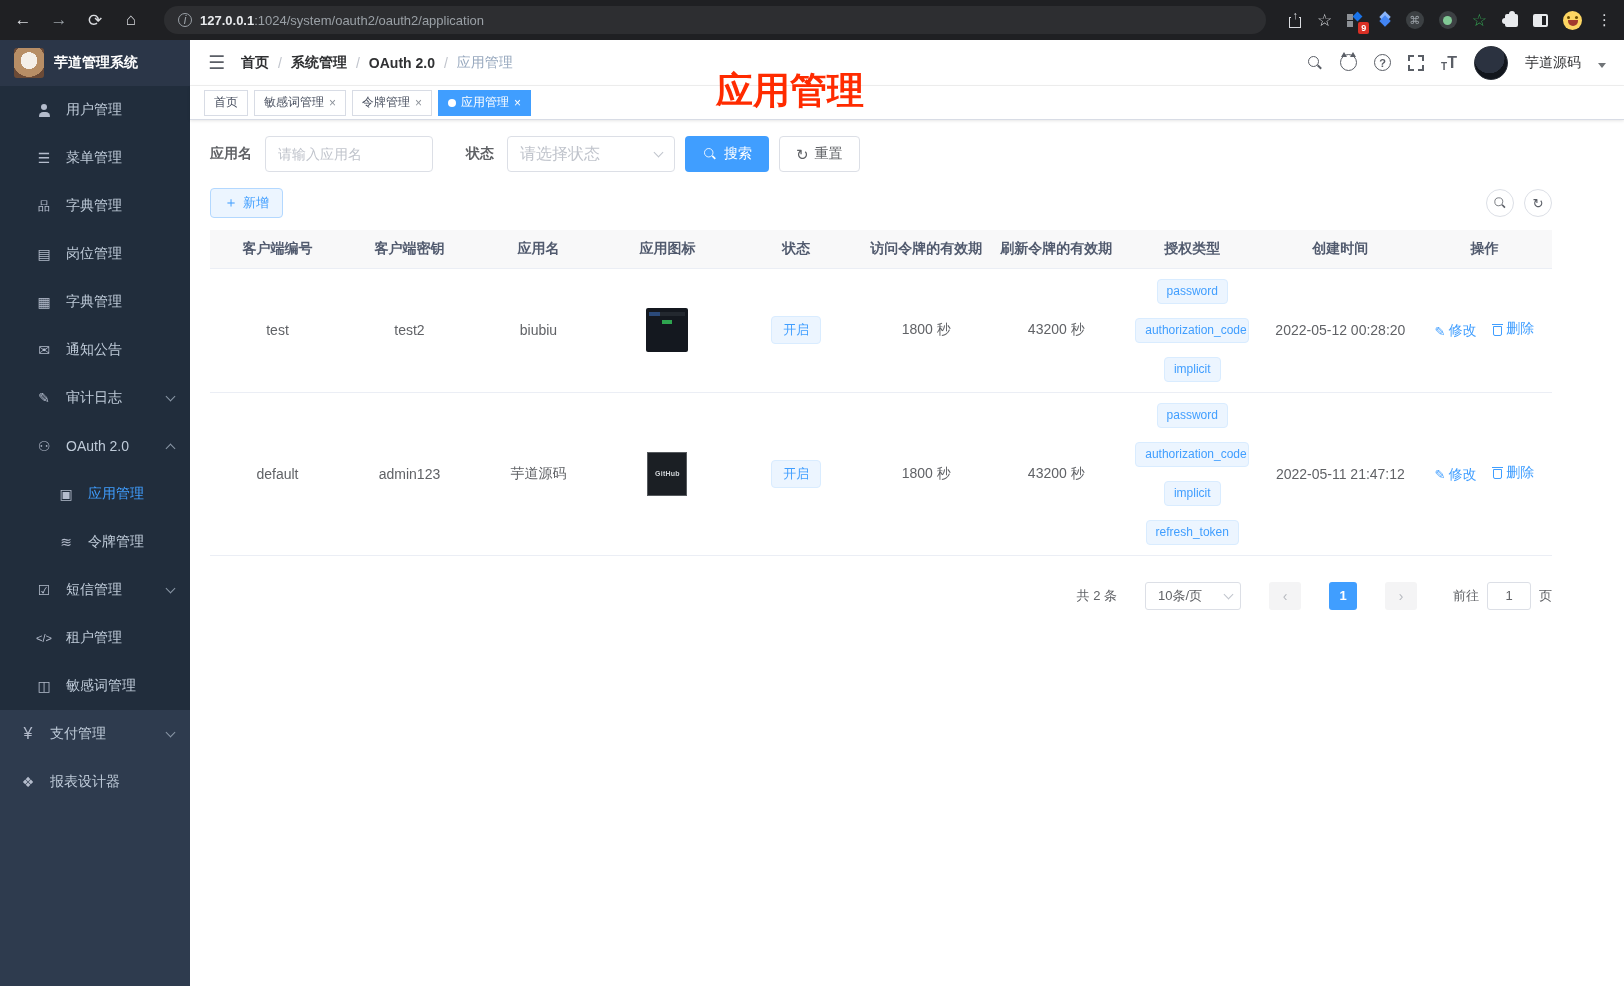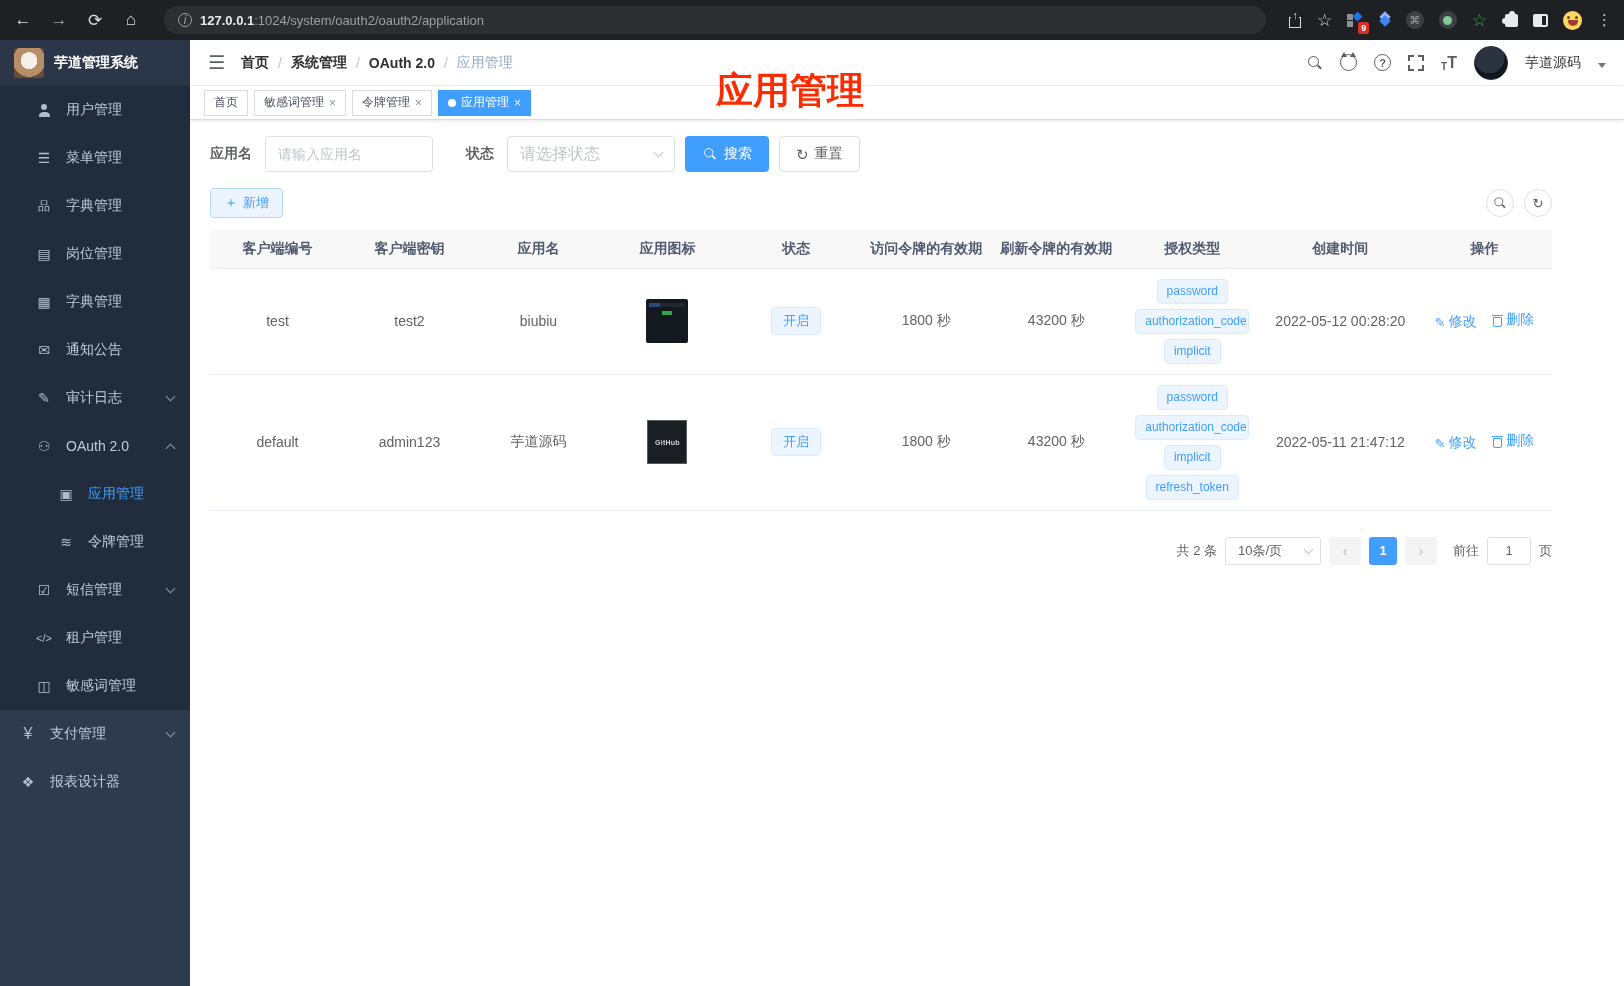--- a/index.html
+++ b/index.html
@@ -135,32 +135,32 @@
   table.grid tr.data-row:first-child td { border-top:1px solid #ebeef5; }
   .col-cid{width:134px;} .col-sec{width:128px;} .col-name{width:128px;} .col-icon{width:128px;} .col-status{width:128px;}
   .col-at{width:130px;} .col-rt{width:128px;} .col-grant{width:142px;} .col-date{width:152px;} .col-op{width:134px;}
   .app-icon1 { width:42px; height:44px; margin:0 auto; background:#14181f; border-radius:2px; position:relative; overflow:hidden; }
   .app-icon1::before { content:""; position:absolute; top:4px; left:3px; right:3px; height:4px; background:linear-gradient(90deg,#2b4a7a 0 30%, #23282f 31%); }
   .app-icon1::after { content:""; position:absolute; top:12px; left:16px; width:10px; height:4px; background:#2ea44f; box-shadow:-12px 10px 0 -1px #3a5c8c, 14px 14px 0 -1px #2c3殿; }
   .app-icon2 { width:40px; height:44px; margin:0 auto; background:#1b1f24; border:1px solid #565a5e; display:flex; align-items:center; justify-content:center; }
   .app-icon2 span { color:#cfd3d7; font-size:7px; font-weight:700; letter-spacing:.2px; }
   .tag-blue { display:inline-flex; align-items:center; justify-content:center; background:#ecf5ff; border:1px solid #d9ecff; color:#409eff; border-radius:4px; }
   .status-tag { height:28px; padding:0 11px; font-size:13px; }
-  .grant-stack { display:flex; flex-direction:column; align-items:center; gap:5px; }
+  .grant-stack { display:flex; flex-direction:column; align-items:center; gap:14px; }
   .grant-tag { height:25px; padding:0 9px; font-size:12px; max-width:114px; overflow:hidden; white-space:nowrap; display:inline-block; line-height:23px; }
   .op-cell { white-space:nowrap; }
   .op-link { color:#409eff; font-size:14px; cursor:pointer; display:inline-flex; align-items:center; gap:3px; }
   .op-link + .op-link { margin-left:12px; }
   .i-pencil { font-size:13px; }
   .i-trash { position:relative; width:11px; height:13px; display:inline-block; }
   .i-trash::before { content:""; position:absolute; top:3px; left:1px; right:1px; bottom:0; border:1.3px solid #409eff; border-radius:0 0 2px 2px; }
   .i-trash::after { content:""; position:absolute; top:1px; left:0; right:0; height:1.3px; background:#409eff; }
 
   
-  .pagination { display:flex; align-items:center; justify-content:flex-end; margin-top:26px; gap:2px; font-size:13px; color:#606266; }
+  .pagination { display:flex; align-items:center; justify-content:flex-end; margin-top:26px; gap:22px; font-size:13px; color:#606266; }
   .pg-total { margin-right:6px; }
   .pg-size { width:96px; height:28px; border:1px solid #dcdfe6; border-radius:3px; display:flex; align-items:center; justify-content:space-between; padding:0 8px 0 12px; cursor:pointer; color:#606266; }
   .pg-arrow { width:32px; height:28px; background:#f4f4f5; border-radius:3px; display:flex; align-items:center; justify-content:center; color:#b6b9bf; font-size:14px; cursor:pointer; margin-left:6px; }
   .pg-num { width:28px; height:28px; background:#409eff; color:#fff; border-radius:3px; display:flex; align-items:center; justify-content:center; font-weight:700; font-size:13px; cursor:pointer; margin-left:6px; }
   .pg-goto { display:flex; align-items:center; gap:8px; margin-left:14px; }
   .pg-input { width:44px; height:28px; border:1px solid #dcdfe6; border-radius:3px; text-align:center; font-size:13px; color:#606266; outline:none; font-family:inherit; }
 </style>
 </head>
 <body>
 

